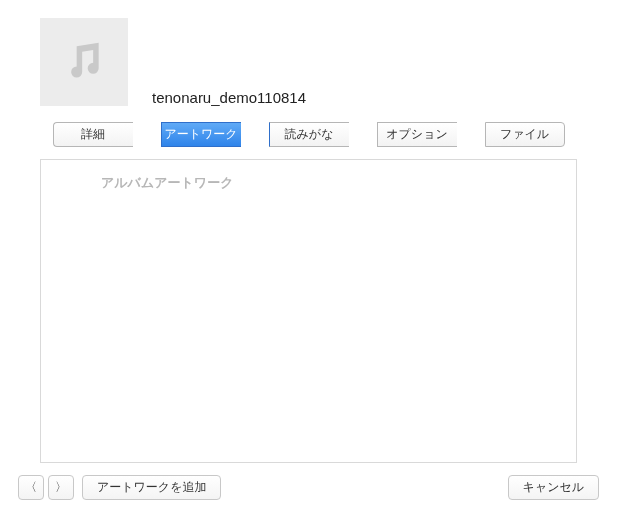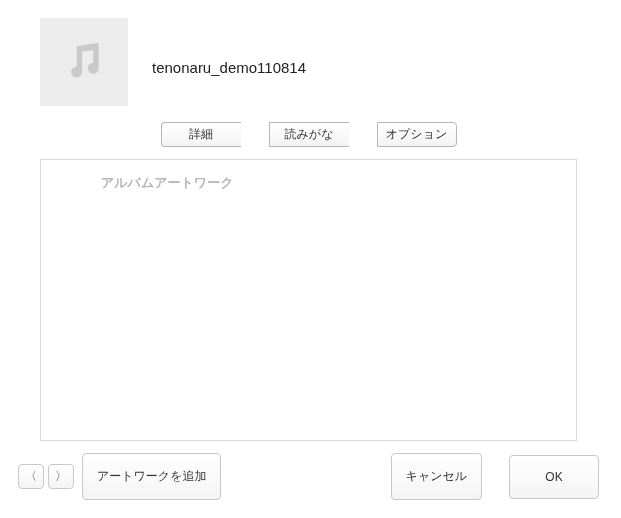--- a/index.html
+++ b/index.html
@@ -14,21 +14,21 @@
   .window {
     width: 617px;
     height: 514px;
     background: #fff;
     position: relative;
     display: flex;
     flex-direction: column;
   }
   .header-area {
     display: flex;
-    align-items: center;
+    align-items: flex-end;
     padding: 18px 20px 10px 40px;
     gap: 24px;
   }
   .artwork-thumb {
     width: 88px;
     height: 88px;
     background: #ececec;
     display: flex;
     align-items: center;
     justify-content: center;
@@ -83,21 +83,21 @@
     display: flex;
     align-items: center;
     padding: 12px 18px 14px 18px;
     gap: 8px;
   }
   .btn {
     border: 1px solid #c8c8c8;
     background: linear-gradient(#ffffff, #f4f4f4);
     border-radius: 4px;
     font-size: 12px;
-    padding: 14px 14px;
+    padding: 3px 14px;
     color: #333;
     cursor: default;
     user-select: none;
     text-align: center;
   }
   .btn.small { padding: 3px 6px; min-width: 22px; }
   .btn.wide { min-width: 90px; margin-left: 19px; }
   .nav-group { display: flex; gap: 4px; }
   .spacer { flex: 1; }
 </style>
@@ -112,32 +112,33 @@
         <svg viewBox="0 0 24 24" fill="#c9c9c9">
           <path d="M8 4 L20 2 L20 16 A3 3 0 1 1 17 13 L17 6 L11 7 L11 18 A3 3 0 1 1 8 15 Z"></path>
         </svg>
       </span>
     </div>
     <div class="title">tenonaru_demo110814</div>
   </div>
 
   <div class="tabs">
     <div class="tab">詳細</div>
+    <div class="tab active">アートワーク</div>
     <div class="tab">読みがな</div>
     <div class="tab">オプション</div>
+    <div class="tab">ファイル</div>
   </div>
 
   <div class="content">
     <div class="content-label">アルバムアートワーク</div>
   </div>
 
   <div class="footer">
     <div class="nav-group">
       <div class="btn small">〈</div>
       <div class="btn small">〉</div>
     </div>
     <div class="btn">アートワークを追加</div>
     <div class="spacer"></div>
     <div class="btn wide">キャンセル</div>
-    <div class="btn wide">OK</div>
   </div>
 
 </div>
 
 </body></html>

